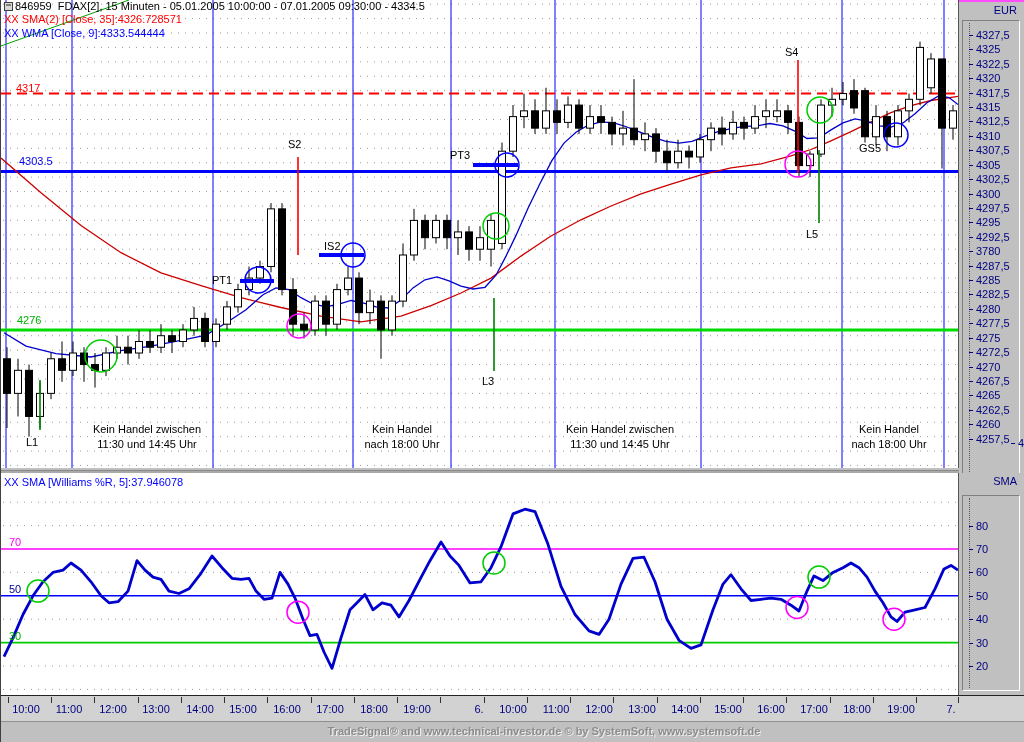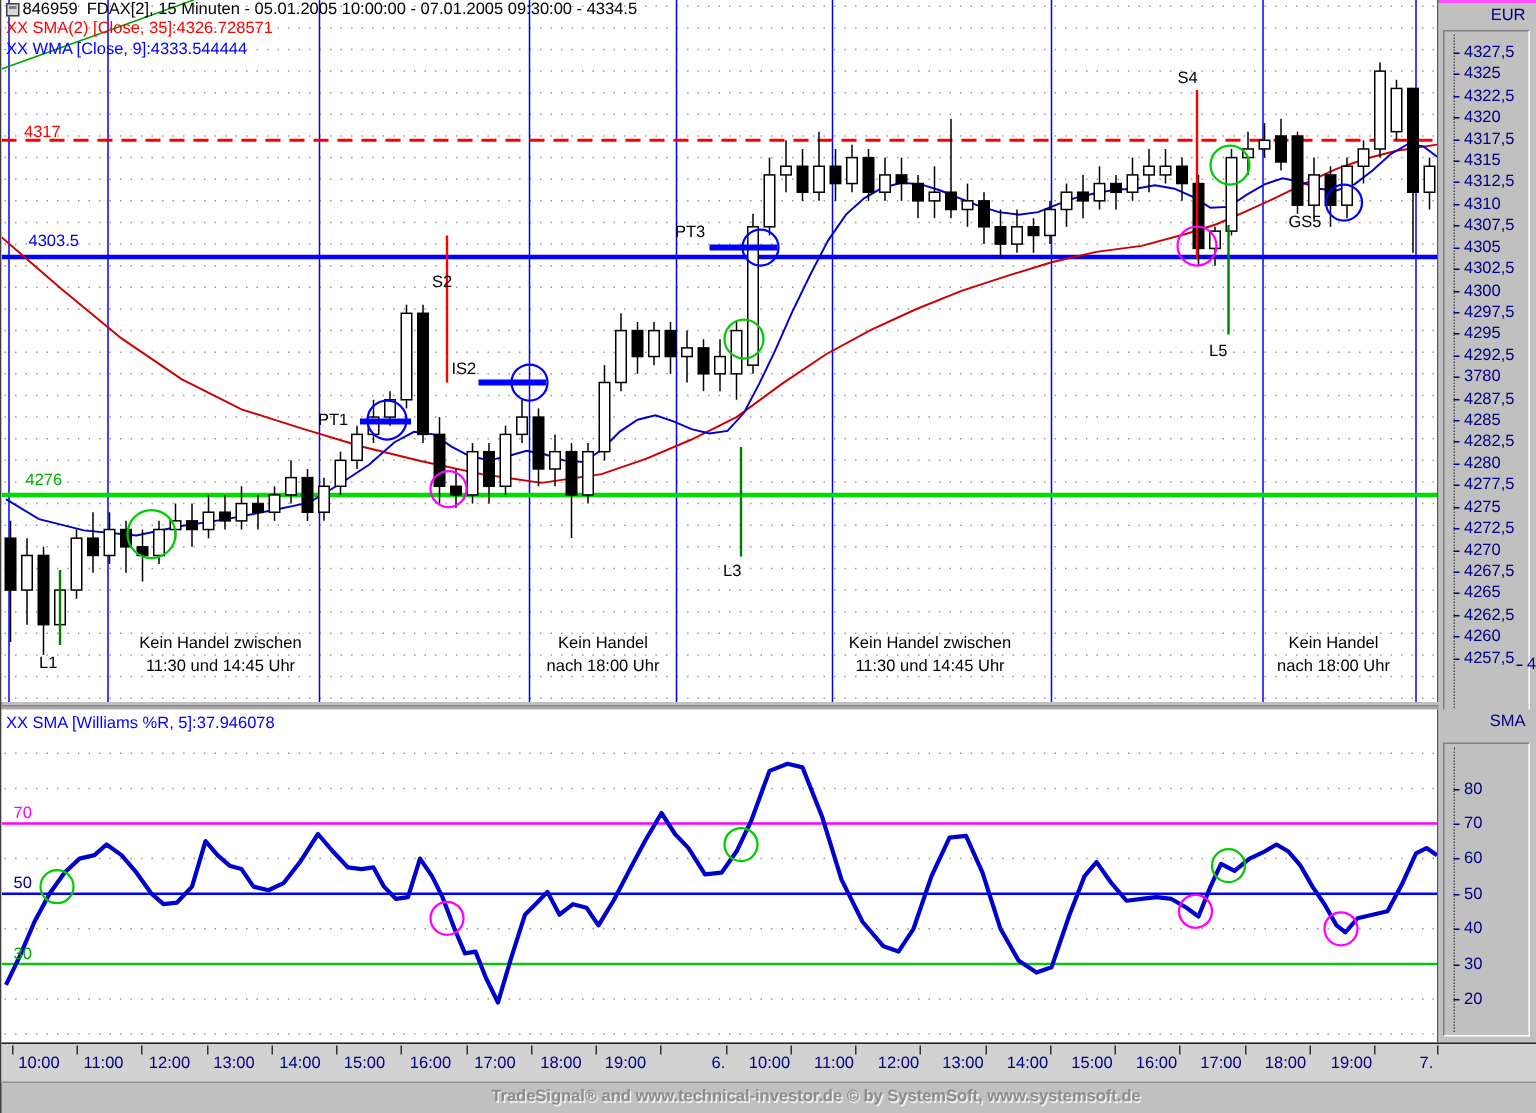--- a/index.html
+++ b/index.html
@@ -284,23 +284,23 @@
         <circle cx="819" cy="110" r="13" fill="none" stroke="#00cc00" stroke-width="1.5"></circle>
         <circle cx="895" cy="135" r="12" fill="none" stroke="#0000ff" stroke-width="1.5"></circle>
       </svg>
     <div id="icon"></div>
     <div class="ttl">846959  FDAX[2], 15 Minuten - 05.01.2005 10:00:00 - 07.01.2005 09:30:00 - 4334.5</div>
     <div class="lgd" style="top: 13px; color: rgb(255, 0, 0);">XX SMA(2) [Close, 35]:4326.728571</div>
     <div class="lgd" style="top: 27px; color: rgb(0, 0, 255);">XX WMA [Close, 9]:4333.544444</div>
   <div class="thl" style="left: 15px; top: 82px; color: rgb(255, 0, 0);">4317</div>
       <div class="thl" style="left: 18px; top: 155px; color: rgb(0, 0, 238);">4303.5</div>
       <div class="thl" style="left: 16px; top: 314px; color: rgb(0, 176, 0);">4276</div>
-      <div class="ann" style="left: 287px; top: 138px; margin-top: 44px;">S2</div>
+      <div class="ann" style="left: 287px; top: 138px;">S2</div>
       <div class="ann" style="left: 211px; top: 274px;">PT1</div>
-      <div class="ann" style="left: 300px; top: 240px;">IS2</div>
+      <div class="ann" style="left: 323px; top: 240px;">IS2</div>
       <div class="ann" style="left: 449px; top: 149px;">PT3</div>
       <div class="ann" style="left: 25px; top: 436px;">L1</div>
       <div class="ann" style="left: 481px; top: 375px;">L3</div>
       <div class="ann" style="left: 784px; top: 46px;">S4</div>
       <div class="ann" style="left: 805px; top: 228px;">L5</div>
       <div class="ann" style="left: 858px; top: 142px;">GS5</div>
       <div class="note" style="left: 51px; top: 422px;">
         <div>Kein Handel zwischen</div>
         <div>11:30 und 14:45 Uhr</div>
       </div>

